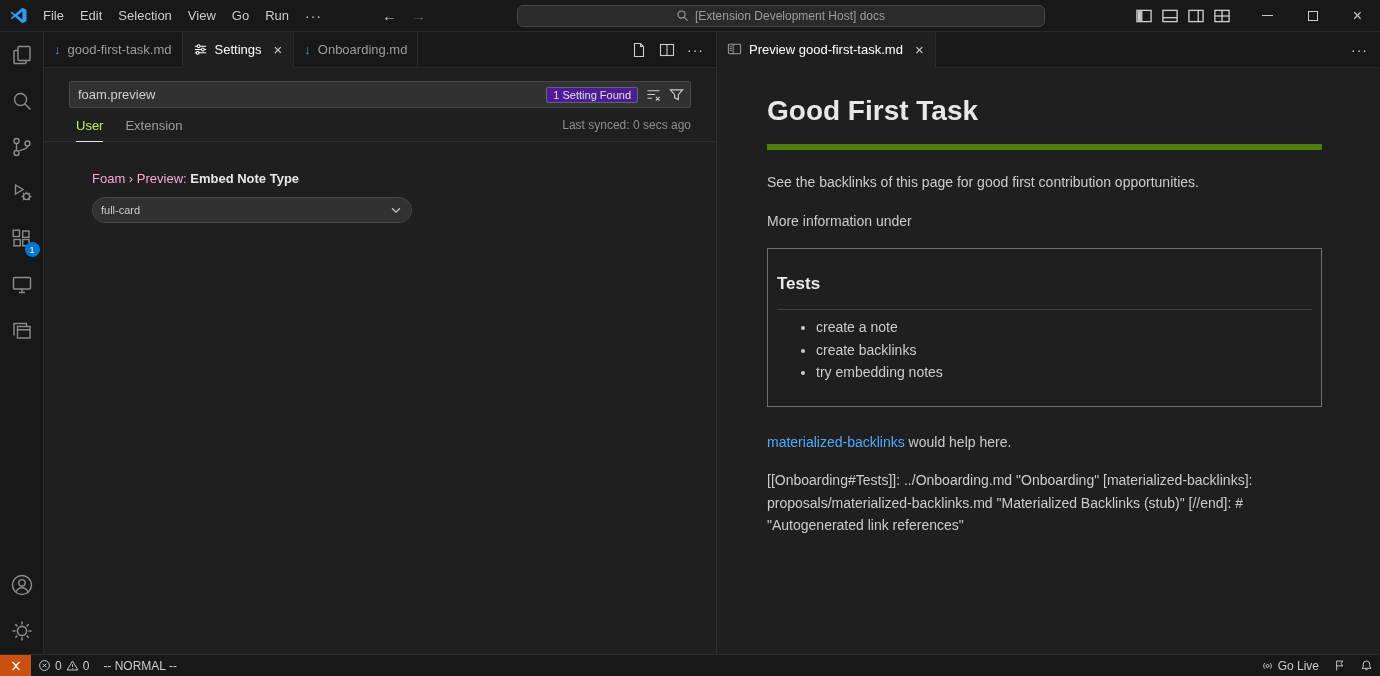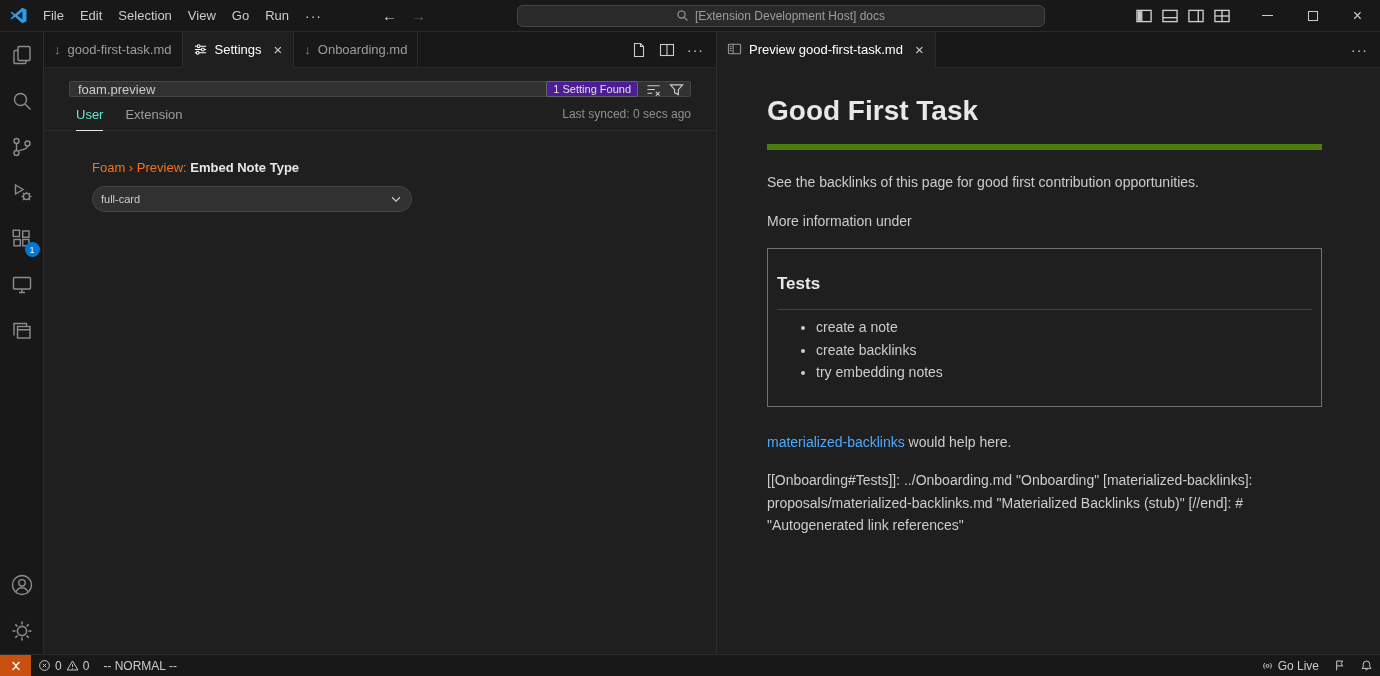--- a/index.html
+++ b/index.html
@@ -44,32 +44,32 @@
   .tab.active { background:#1f1f1f; color:#ffffff; }
   .tab.active::after { content:""; position:absolute; left:0; right:0; bottom:-1px; height:1px; background:#1f1f1f; }
   .tab-close { font-size:15px; line-height:1; color:#cccccc; padding:0 1px; margin-left:4px; }
   .md-icon { color:#519aba; font-weight:bold; font-size:13px; }
   .tab-actions { margin-left:auto; display:flex; align-items:center; gap:12px; padding:0 12px; color:#cccccc; }
   .tab-actions svg { width:16px; height:16px; }
   .more-dots { font-size:14px; letter-spacing:1px; color:#cccccc; }
 
   
   .settings { flex:1; padding:13px 25px 0; overflow:hidden; }
-  .search-box { height:16px; background:#313131; border:1px solid #454545; border-radius:2px; display:flex; align-items:center; padding:0 6px 0 0; }
+  .search-box { height:27px; background:#313131; border:1px solid #454545; border-radius:2px; display:flex; align-items:center; padding:0 6px 0 0; }
   .search-input { flex:1; background:transparent; border:none; outline:none; color:#cccccc; font-size:13px; font-family:"Liberation Sans",sans-serif; padding:0 8px; height:100%; }
   .results-badge { background:#4c1d95; border:1px solid #636363; border-radius:2px; color:#e0e0e0; font-size:11px; padding:1px 6px; white-space:nowrap; margin-right:8px; }
   .search-icons { display:flex; align-items:center; gap:8px; color:#cccccc; }
   .search-icons svg { width:15px; height:15px; }
   .scope-row { margin:0 -25px; padding:10px 25px 0 32px; border-bottom:1px solid #2b2b2b; display:flex; align-items:flex-end; }
   .scope-tab { padding-bottom:8px; margin-right:22px; color:#9d9d9d; font-size:13px; border-bottom:1px solid transparent; margin-bottom:-1px; }
-  .scope-tab.active { color:#5eead4; border-bottom-color:#e7e7e7; }
+  .scope-tab.active { color:#bef264; border-bottom-color:#e7e7e7; }
   .last-synced { margin-left:auto; color:#8f8f8f; font-size:12px; padding-bottom:9px; }
   .setting-item { padding:29px 0 0 23px; }
   .setting-title { font-size:13px; }
-  .setting-cat { color:#f97316; }
+  .setting-cat { color:#f9a8d4; }
   .setting-name { color:#e7e7e7; font-weight:bold; }
   .select { width:320px; height:26px; margin-top:11px; background:#313131; border:1px solid #454545; border-radius:13px; display:flex; align-items:center; padding:0 8px; color:#cccccc; font-size:11px; }
   .select svg { margin-left:auto; width:14px; height:14px; }
 
   
   .preview { flex:1; padding:21px 58px 0 50px; overflow:hidden; font-size:14px; line-height:1.55; color:#cccccc; }
   .preview h1 { font-size:28px; font-weight:600; color:#e8e8e8; padding-bottom:12px; border-bottom:6px solid #4d7c0f; }
   .p-intro { margin-top:22px; }
   .p-more { margin-top:17px; }
   .note-card { margin-top:15px; border:1px solid #707070; padding:0 9px 22px; }

